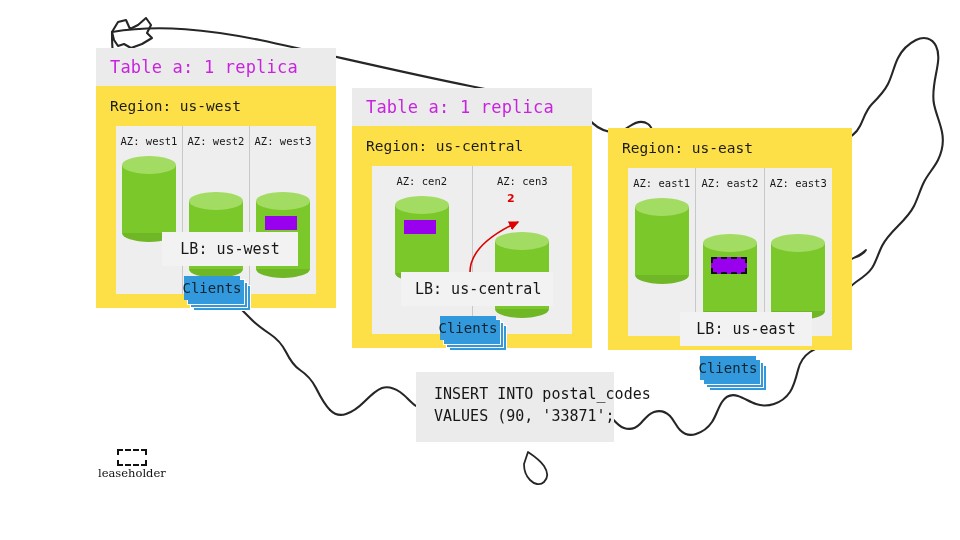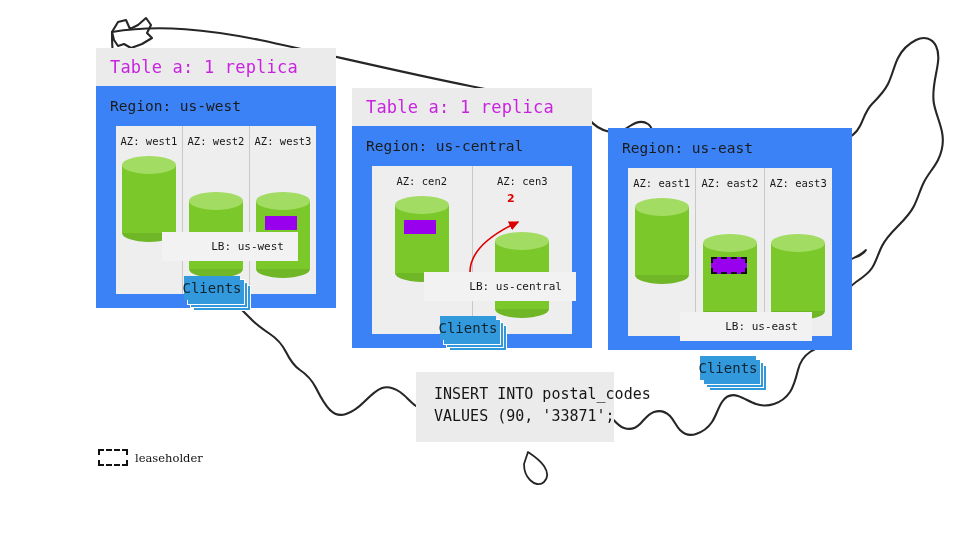--- a/index.html
+++ b/index.html
@@ -14,21 +14,21 @@
   #map-layer{position:absolute;left:0;top:0;width:960px;height:540px;}
 
   
   .region-panel{position:absolute;}
   .replica-banner{
     background:#ebebeb;color:#c923e0;
     font-size:17px;letter-spacing:0.2px;
     padding:9px 0 9px 14px;
     white-space:nowrap;
   }
-  .region-body{background:#3b82f6;padding:0 0 14px 0;}
+  .region-body{background:#fde047;padding:0 0 14px 0;}
   .region-title{
     color:#1b1b1b;font-size:14.5px;
     padding:12px 0 12px 14px;white-space:nowrap;
   }
   .az-row{
     background:#eeeeee;display:flex;margin:0 20px;
     position:relative;
   }
   .az-cell{
     flex:1;display:flex;flex-direction:column;align-items:center;
@@ -56,22 +56,22 @@
   .cyl .rep{
     position:absolute;
     background:#9900ee;
     z-index:4;
   }
   .cyl .rep.leaseholder{border:2px dashed #101010;}
 
   
   .lb-box{
     position:absolute;background:#f2f2f2;
-    font-size:11px;color:#171717;
-    padding:8px 14px;white-space:nowrap;text-align:right;
+    font-size:15px;color:#171717;
+    padding:8px 14px;white-space:nowrap;text-align:center;
     z-index:6;
   }
 
   
   .clients{position:absolute;z-index:5;}
   .clients .card{
     position:absolute;background:#3399dd;
     border:1px solid #ffffff;
   }
   .clients .front{
@@ -90,21 +90,21 @@
 
   
   .arrow-label{
     position:absolute;color:#dd0000;font-size:11px;
     font-family:"DejaVu Sans",sans-serif;font-weight:bold;
     z-index:7;
   }
   #arrow-svg{position:absolute;left:0;top:0;width:960px;height:540px;z-index:3;pointer-events:none;}
 
   
-  #legend{position:absolute;display:flex;align-items:center;gap:7px;}
+  #legend{position:absolute;display:flex;align-items:center;flex-direction:column;}
   #legend .swatch{
     width:26px;height:13px;border:2px dashed #111111;background:#ffffff;
   }
   #legend .txt{font-family:"DejaVu Serif",serif;font-size:11.5px;color:#111111;}
 </style>
 </head>
 <body>
 
 <div id="stage">
 
@@ -274,21 +274,21 @@
           <div class="cyl" style="width:54px;height:86px;">
             <div class="bot"></div>
             <div class="body"></div>
             <div class="top"></div>
           </div>
         </div>
 
       </div>
     </div>
 
-    <div class="lb-box" style="left:72px;top:184px;width:124px;">LB: us-central</div>
+    <div class="lb-box" style="left:49px;top:184px;width:124px;">LB: us-central</div>
 
     <div class="clients" style="left:88px;top:228px;width:70px;height:36px;">
       <div class="card" style="left:9px;top:9px;width:56px;height:24px;"></div>
       <div class="card" style="left:6px;top:6px;width:56px;height:24px;"></div>
       <div class="card" style="left:3px;top:3px;width:56px;height:24px;"></div>
       <div class="front" style="width:56px;height:24px;">Clients</div>
     </div>
 
     <div class="sql-box" style="left:64px;top:284px;width:176px;">INSERT INTO postal_codes
 VALUES (90, '33871';</div>

